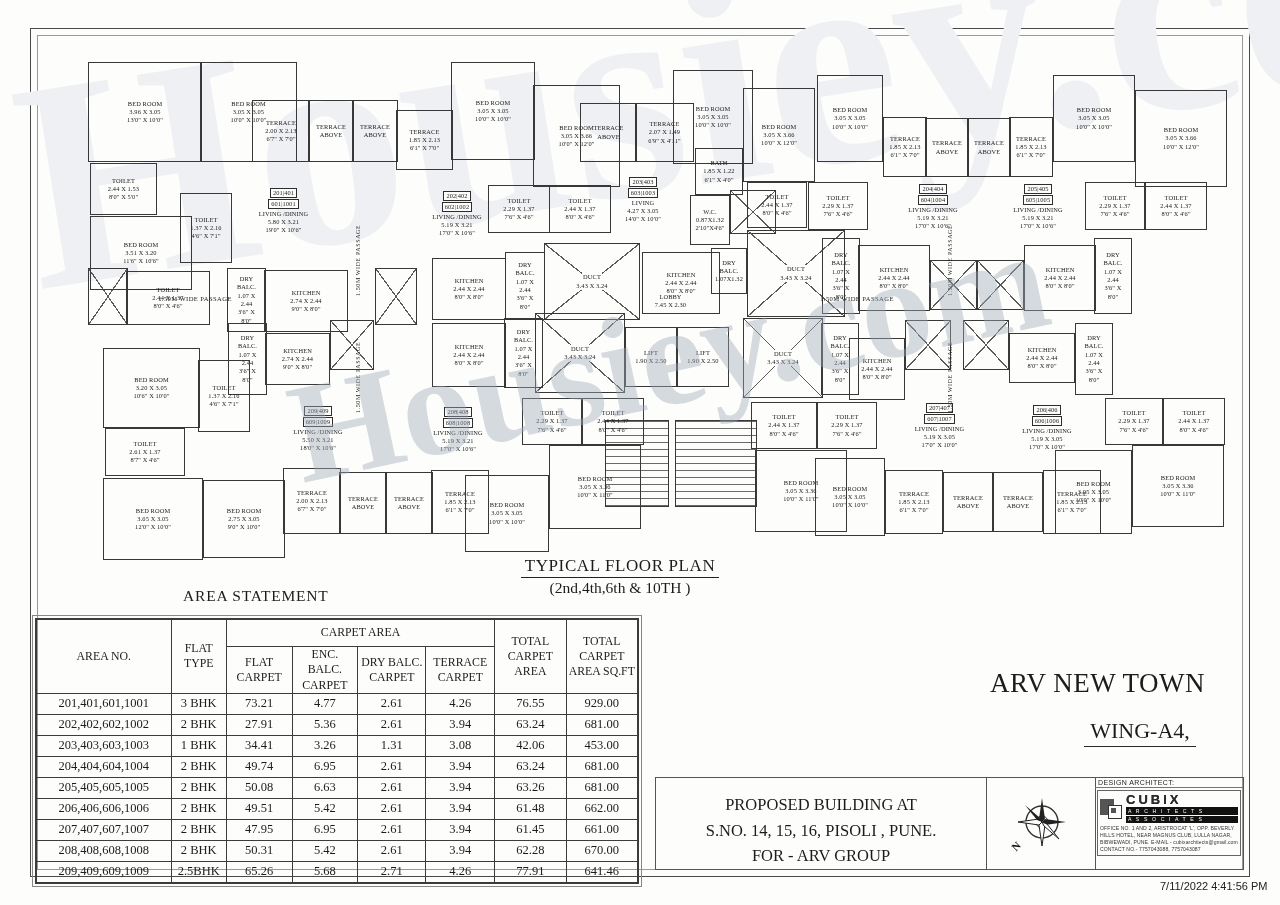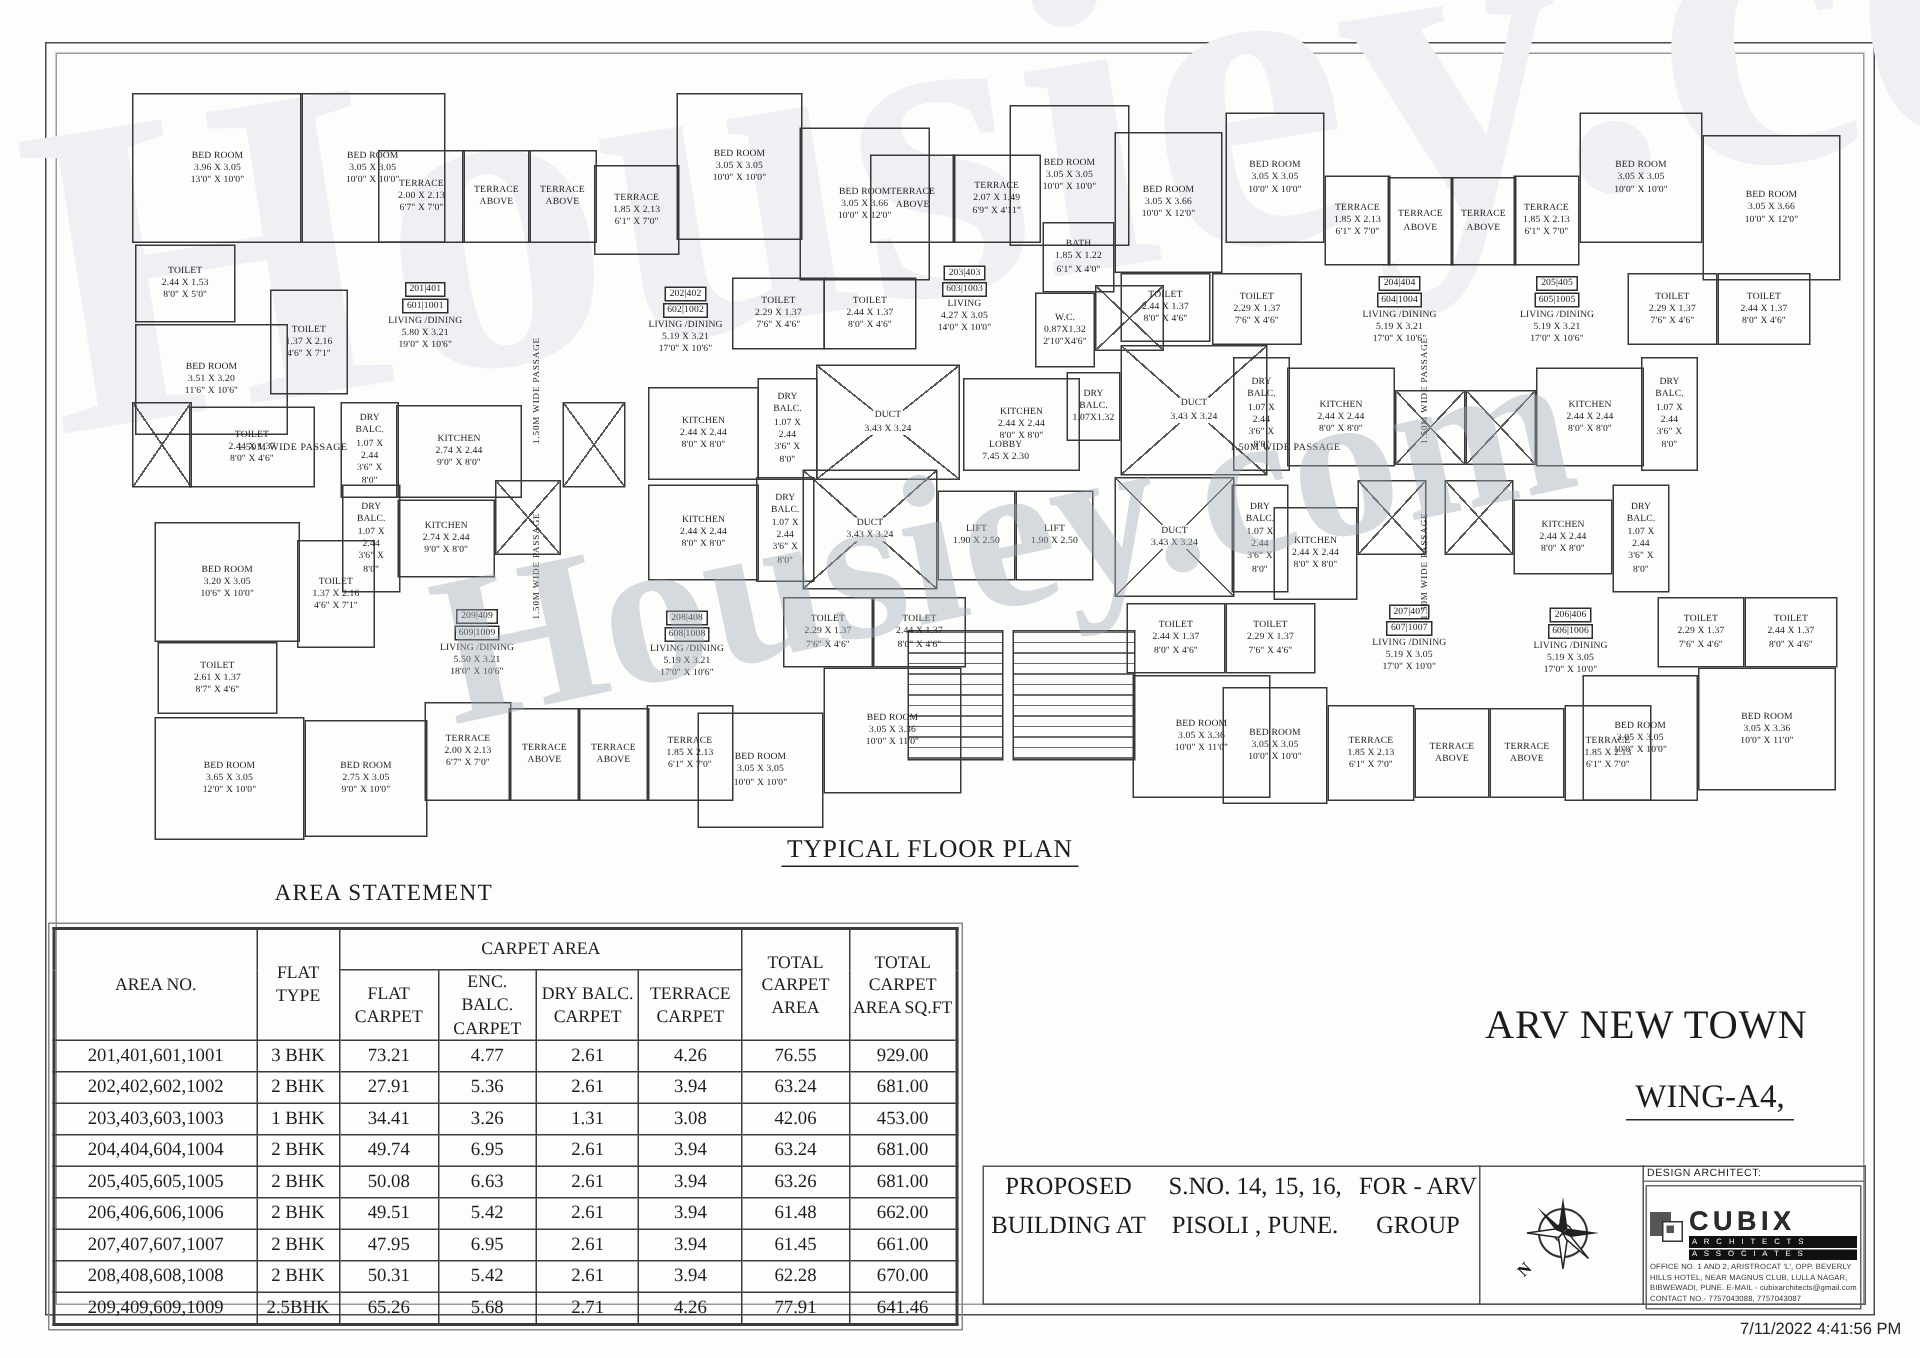--- a/index.html
+++ b/index.html
@@ -42,35 +42,35 @@
   #area-table th,#area-table td{border:1px solid #3c3c3c;font-weight:normal;text-align:center;padding:0 2px;}
   #area-table th{font-size:11.8px;line-height:1.3;height:26px;}
   #area-table td{font-size:12.5px;height:20px;}
   .cw0{width:138px}.cw1{width:52px}.cw2{width:64px}.cw3{width:64px}.cw4{width:67px}.cw5{width:66px}.cw6{width:71px}.cw7{width:71px}
 
   
   #project-name{position:absolute;left:950px;top:668px;width:295px;text-align:center;font-size:27px;letter-spacing:.5px;z-index:12;}
   #wing{position:absolute;left:1040px;top:718px;width:200px;text-align:center;font-size:22px;z-index:12;}
   #wing span{display:inline-block;border-bottom:1.4px solid #2a2a2a;padding:0 6px 2px;}
   #proposed-box{position:absolute;left:655px;top:777px;width:330px;height:91px;border:1.3px solid #555;
-      display:flex;justify-content:space-between;text-align:center;font-size:16.5px;line-height:1.55;z-index:12;}
+      display:flex;flex-direction:column;justify-content:flex-end;text-align:center;font-size:16.5px;line-height:1.55;z-index:12;}
   #compass-box{position:absolute;left:985px;top:777px;width:110px;height:91px;border:1.3px solid #555;border-left:none;
       display:flex;align-items:center;justify-content:center;z-index:12;}
   #architect-box{position:absolute;left:1095px;top:777px;width:148px;height:91px;border:1.3px solid #555;border-left:none;
       z-index:12;font-family:"Liberation Sans",sans-serif;}
   #architect-box .hdr{font-size:7px;letter-spacing:.4px;padding:1px 3px;border-bottom:1px solid #777;}
   #architect-box .inner{margin:2px;border:1px solid #666;padding:2px;}
   .logo-row{display:flex;align-items:center;gap:4px;}
   .logo-mark{width:22px;height:22px;position:relative;}
   .logo-mark .sq1{position:absolute;left:0;top:2px;width:14px;height:16px;background:#555;}
   .logo-mark .sq2{position:absolute;left:8px;top:8px;width:12px;height:12px;background:#fff;border:1.4px solid #333;}
   .logo-mark .sq3{position:absolute;left:11px;top:11px;width:5px;height:5px;background:#555;}
   .logo-text{flex:1;}
-  .logo-cubix{font-size:18px;font-weight:bold;letter-spacing:3px;color:#2b2b2b;line-height:1;
-      text-shadow:0 0 .4px #2b2b2b;margin-top:12px;}
+  .logo-cubix{font-size:13px;font-weight:bold;letter-spacing:3px;color:#2b2b2b;line-height:1;
+      text-shadow:0 0 .4px #2b2b2b;}
   .logo-bar{background:#111;color:#fff;font-size:5.2px;letter-spacing:1.6px;padding:.5px 2px;margin-top:1px;line-height:1.25;}
   .addr{font-size:5.1px;line-height:1.35;color:#333;margin-top:2px;letter-spacing:.1px;}
   #timestamp{position:absolute;left:1160px;top:880px;font-size:11px;font-family:"Liberation Sans",sans-serif;color:#222;z-index:12;}
 </style>
 </head>
 <body>
 
 <div class="frame-outer"></div>
 <div class="frame-inner"></div>
 
@@ -570,20 +570,21 @@
     </div>
     <div class="pr room" style="left: 1097px; top: 415px; width: 90px; height: 80px;">
       <span>BED ROOM</span>
       <span>3.05 X 3.36</span>
       <span>10'0" X 11'0"</span>
     </div>
   </div>
 
 <div id="plan-title">
   <div class="t1">TYPICAL FLOOR PLAN</div>
+  <div class="t2">(2nd,4th,6th &amp; 10TH )</div>
 </div>
 
 <div id="area-heading">AREA STATEMENT</div>
 
 <table id="area-table">
   <thead>
     <tr>
       <th class="cw0" rowspan="2">AREA NO.</th>
       <th class="cw1" rowspan="2">FLAT TYPE</th>
       <th colspan="4">CARPET AREA</th>

